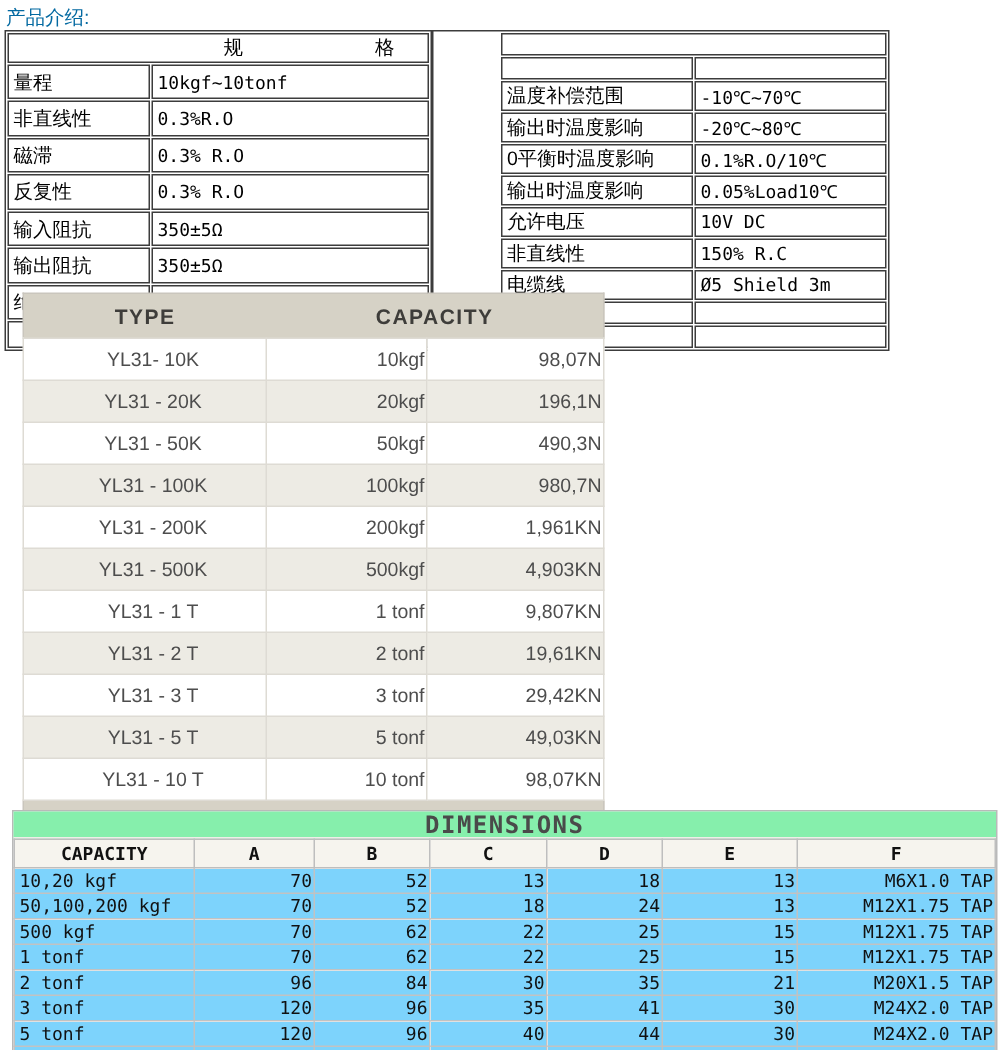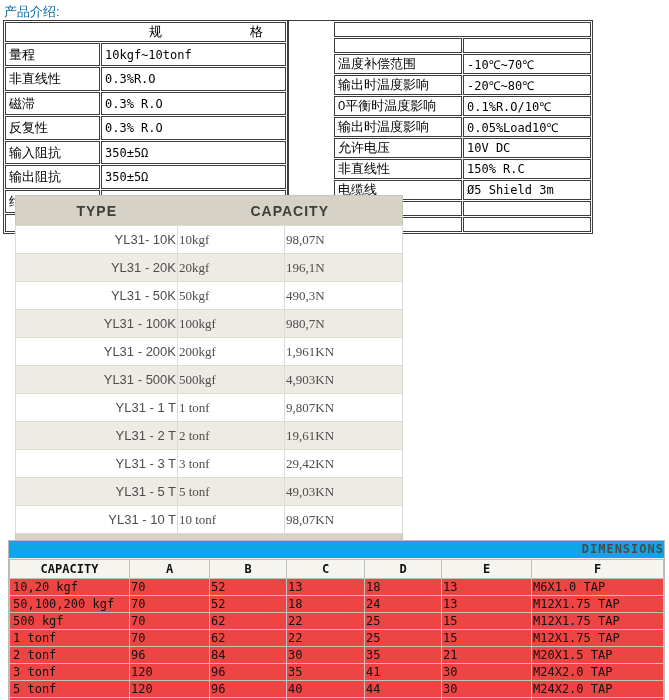--- a/index.html
+++ b/index.html
@@ -46,56 +46,56 @@
   .capacity-table th.cap-head {
     background:#d6d2c6; height:27px;
     font-size:14px; font-weight:bold; color:#3e3d3a;
     letter-spacing:1px; text-align:center;
   }
   .capacity-table tbody td {
     height:25px; border:1px solid #dedbd4;
     font-size:13px; color:#4d4d4d; background:#fff;
   }
   .capacity-table tbody tr:nth-child(even) td { background:#edebe4; }
-  .capacity-table td.type-cell { text-align:right; padding-left:12px; }
-  .capacity-table td.kgf-cell, .capacity-table td.n-cell { text-align:left;font-family:Liberation Serif, serif; }
+  .capacity-table td.type-cell { text-align:center; padding-left:12px; }
+  .capacity-table td.kgf-cell, .capacity-table td.n-cell { text-align:right; }
   .capacity-table tfoot td {
     background:#d6d2c6; height:21px;
     color:#57554f; font-size:13px; padding-left:6px;
     border-top:1px solid #cac6bd;
   }
 
   
   .dim-container {
     position:absolute; left:8px; top:540px; width:655px;
     border:1px solid #b9b9b9; background:#fff;
   }
   .dim-title {
     height:17px; line-height:17px;
-    background:#0ea5e9; text-align:right;
+    background:#86efac; text-align:center;
     font-family:"DejaVu Sans Mono", monospace;
-    font-size:12px; font-weight:bold; color:#4a4a4a;
+    font-size:16px; font-weight:bold; color:#4a4a4a;
     letter-spacing:1px;
     border-bottom:1px solid #efede8;
   }
   table.dim {
     width:100%; border-collapse:collapse; table-layout:fixed;
     font-family:"DejaVu Sans Mono", monospace;
   }
   table.dim th {
     background:#f6f4ee; font-size:12px; font-weight:bold; color:#111;
     height:16px; border:1px solid #bebebe; text-align:center;
   }
   table.dim td {
     font-size:12px; color:#111; height:13px;
-    border:1px solid #c2c2c2; background:#ef4444;
+    border:1px solid #c2c2c2; background:#7dd3fc;
     white-space:nowrap; overflow:hidden;
   }
   td.dim-cap { text-align:left; padding-left:3px; }
-  td.dim-num { text-align:left; }
+  td.dim-num { text-align:right; }
 </style>
 </head>
 <body>
 
 <div class="page-title">产品介绍:</div>
 
 <div class="spec-section">
   <table class="spec spec-left">
     <colgroup>
         <col style="width:95px">

